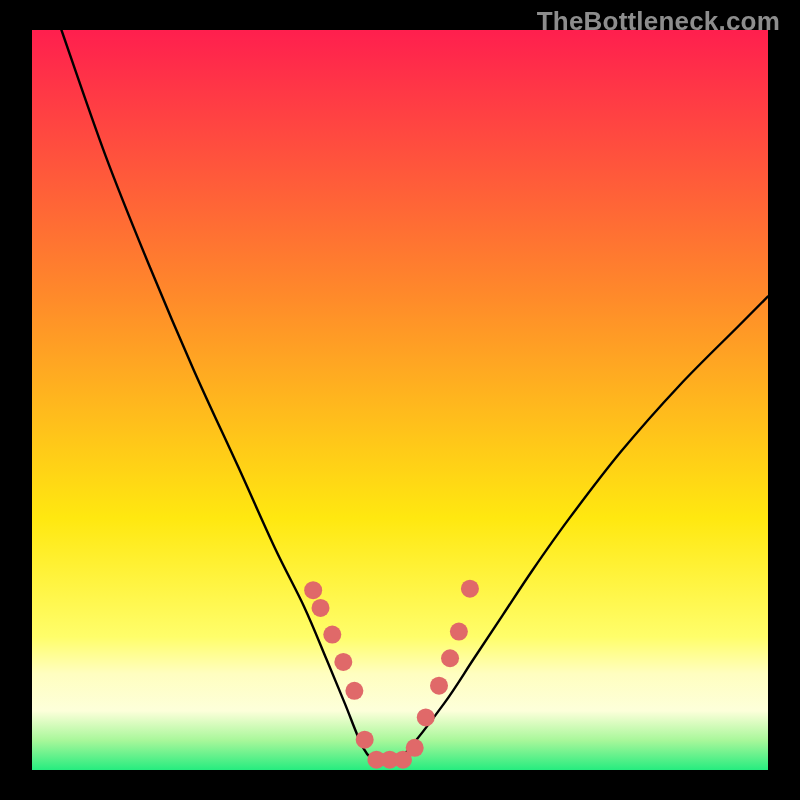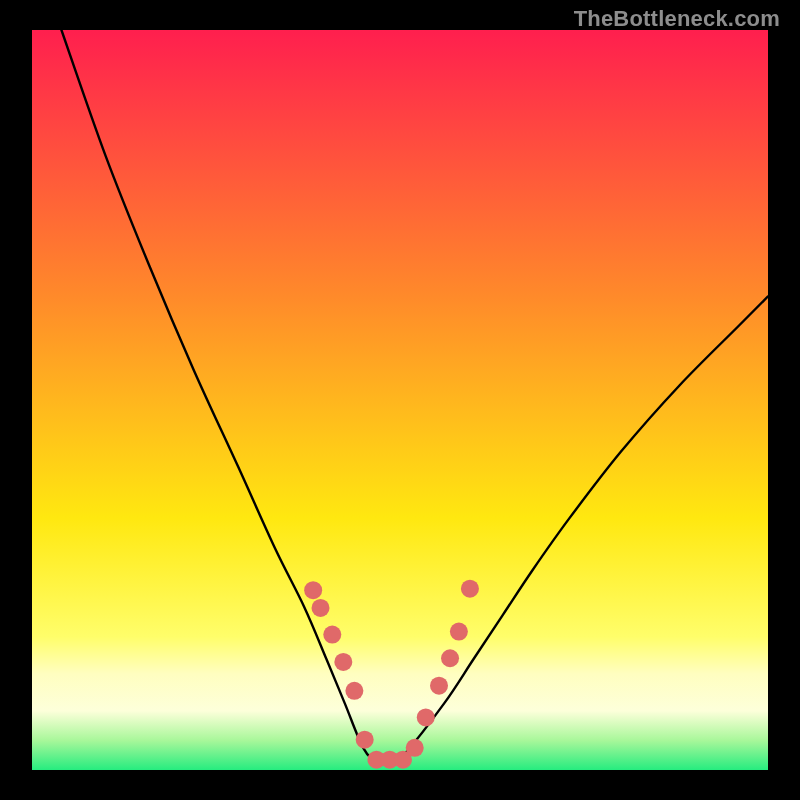--- a/index.html
+++ b/index.html
@@ -23,21 +23,21 @@
     top: 30px;
     width: 736px;
     height: 740px;
     overflow: hidden;
   }
   .watermark {
     position: absolute;
     top: 6px;
     right: 20px;
     font-family: Arial, Helvetica, sans-serif;
-    font-size: 22px;
+    font-size: 26px;
     font-weight: 600;
     color: #8d8d8d;
     letter-spacing: 0.2px;
   }
   svg {
     display: block;
   }
 </style>
 </head>
 <body>

